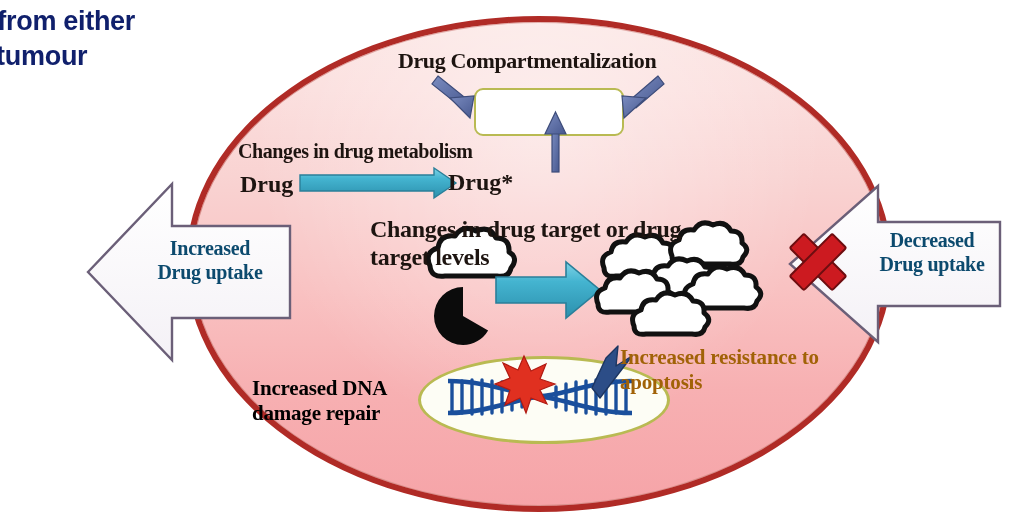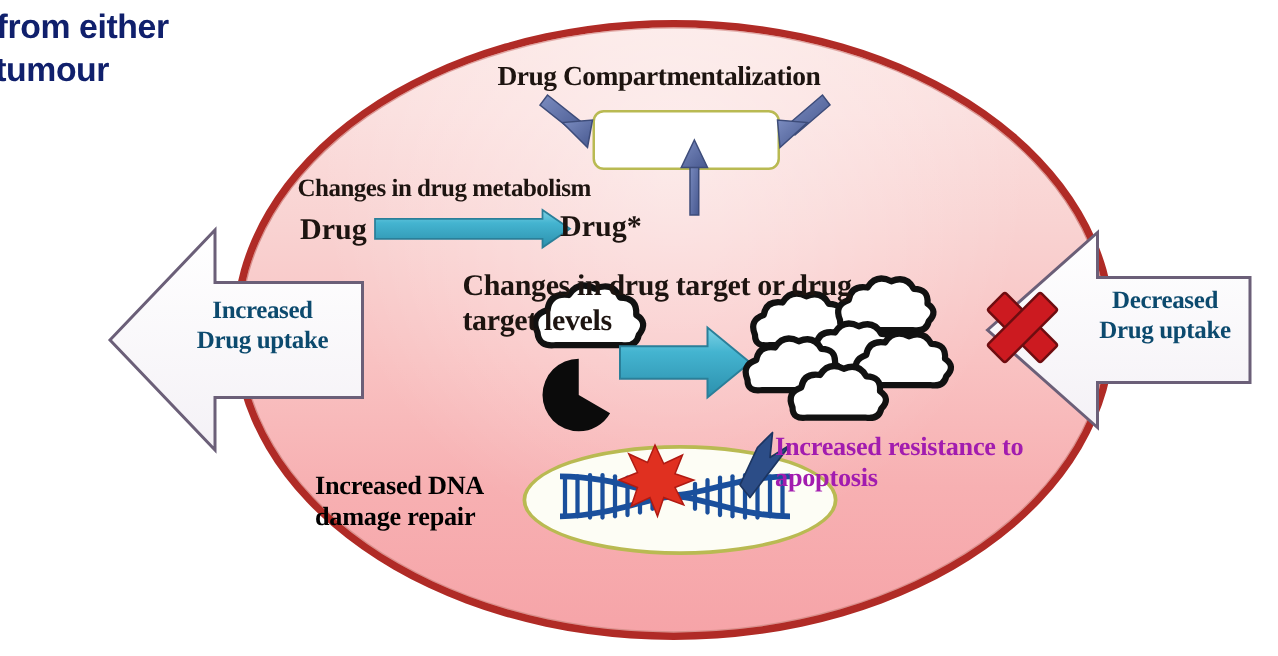--- a/index.html
+++ b/index.html
@@ -38,21 +38,21 @@
   
   .lbl{position:absolute;color:#1d1410;font-weight:600;text-align:left;line-height:1.18;}
   .lbl.serif{font-family:"Liberation Serif",serif;}
 
   #lbl-compart{left:398px;top:48px;width:324px;font-size:22px;letter-spacing:-0.4px;}
   #lbl-metab{left:238px;top:140px;width:300px;font-size:20px;letter-spacing:-0.4px;text-align:left;}
   #lbl-drug{left:240px;top:170px;font-size:24px;text-align:left;font-weight:700;}
   #lbl-drugstar{left:448px;top:168px;font-size:24px;text-align:right;font-weight:700;}
   #lbl-target{left:370px;top:215px;width:320px;font-size:24px;letter-spacing:-0.3px;}
   #lbl-dna{left:252px;top:352px;width:168px;font-size:21px;color:#000000;letter-spacing:-0.2px;margin-top:24px;}
-  #lbl-apop{left:620px;top:345px;width:216px;font-size:21px;color:#a21caf;letter-spacing:-0.2px;}
+  #lbl-apop{left:620px;top:345px;width:216px;font-size:21px;color:#a16207;letter-spacing:-0.2px;}
 
   
   .compart-box{
     position:absolute;left:474px;top:88px;width:146px;height:44px;
     background:#ffffff;border:2px solid #b9ba52;border-radius:9px;
   }
 
   
   .nucleus{
     position:absolute;left:418px;top:356px;width:246px;height:82px;

